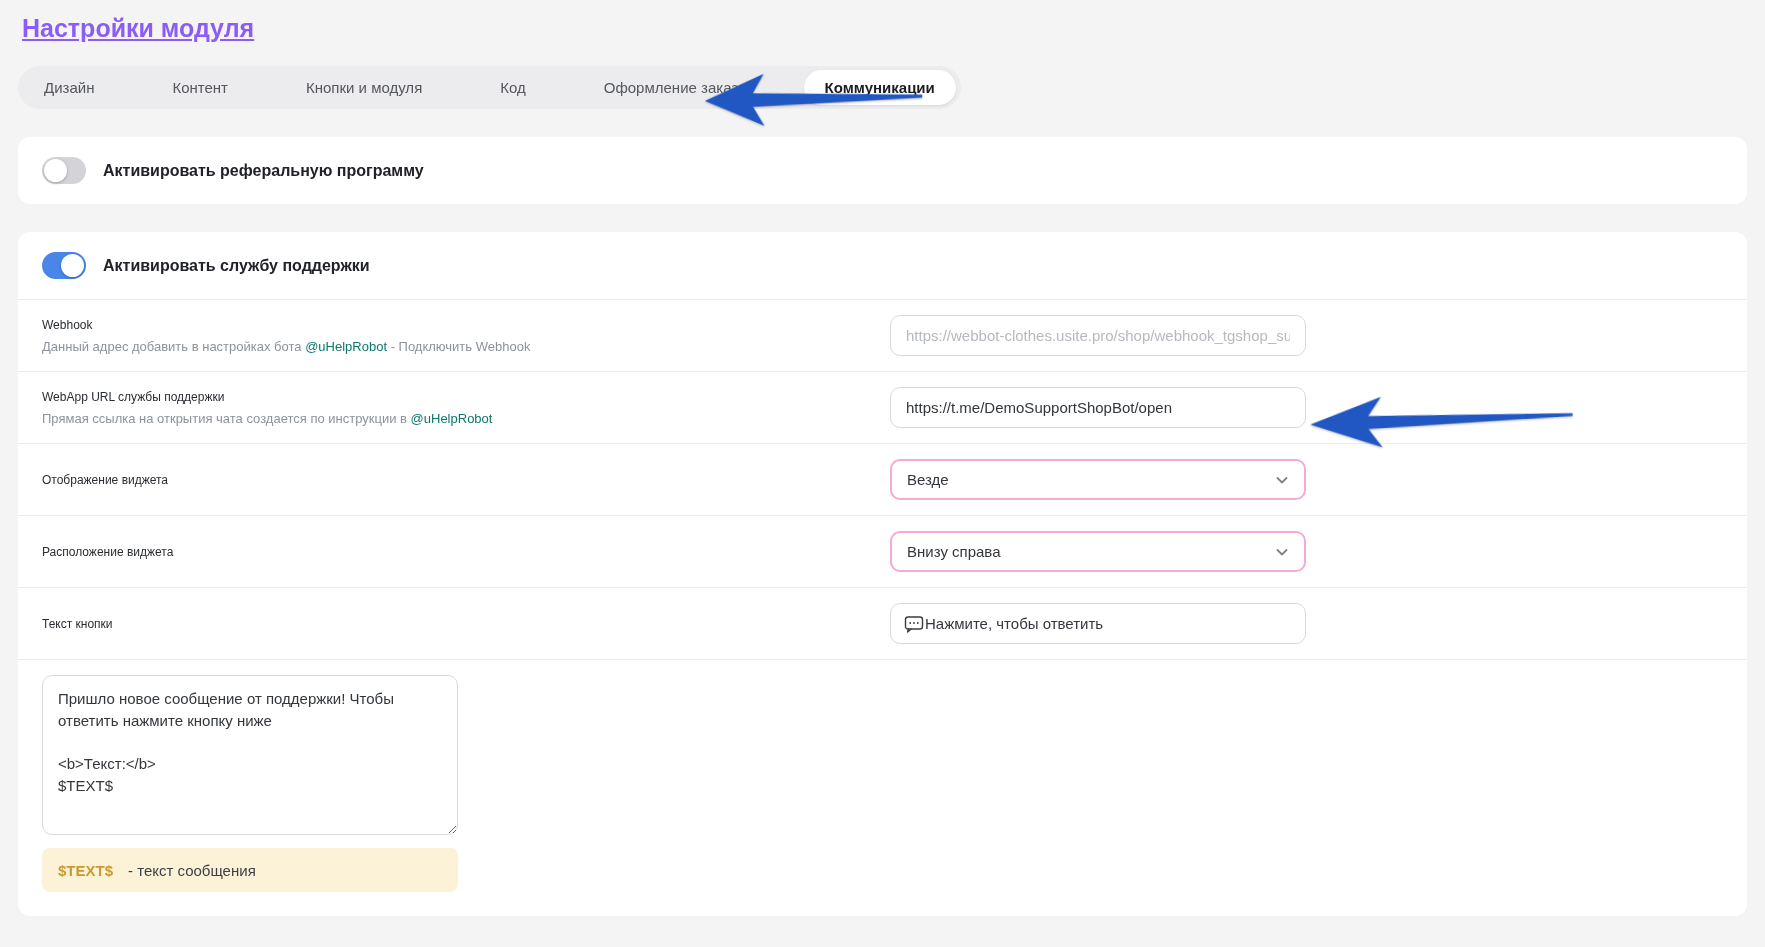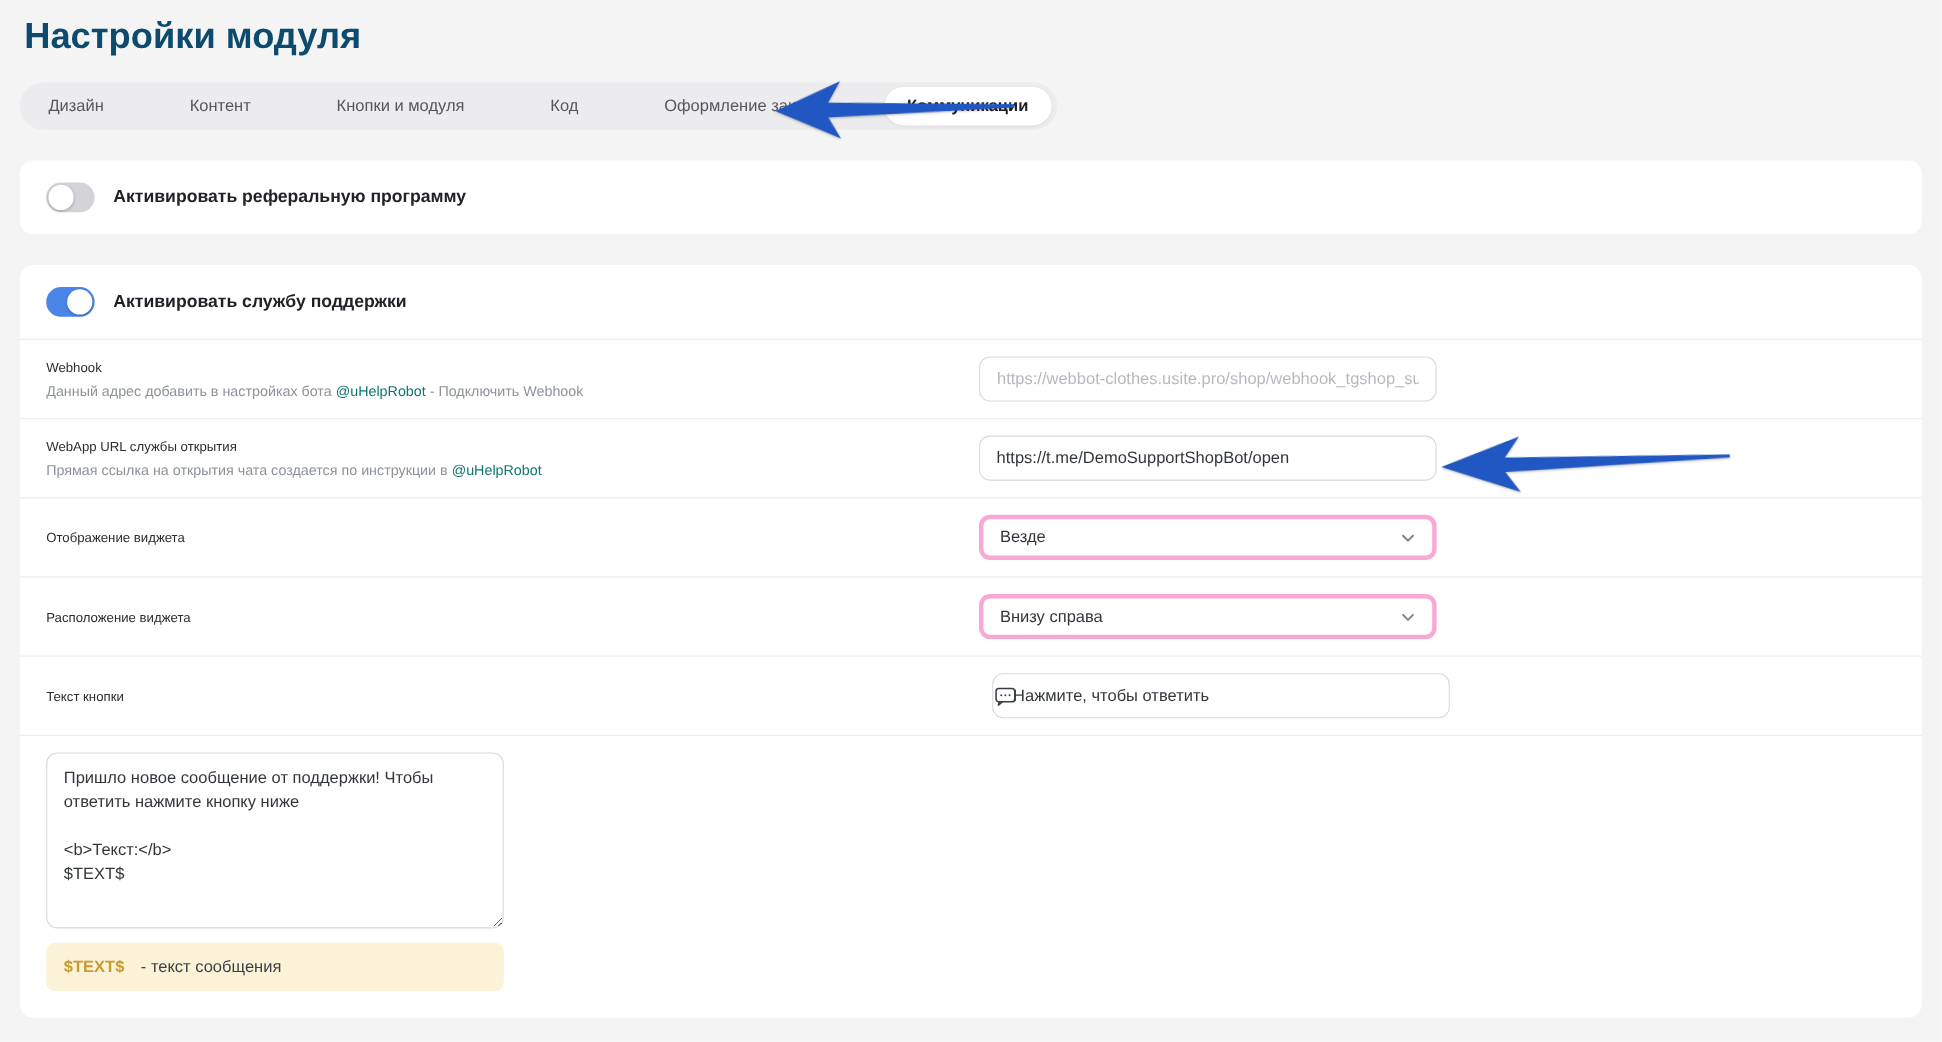--- a/index.html
+++ b/index.html
@@ -5,21 +5,21 @@
   * { margin:0; padding:0; box-sizing:border-box; }
   html,body { width:1765px; height:947px; }
   body {
     font-family:"Liberation Sans","DejaVu Sans",sans-serif;
     background:#f4f4f5;
     color:#1d1f23;
     position:relative;
     overflow:hidden;
   }
   .page { padding:14px 18px 0 18px; position:relative; }
-  .page-title { font-size:33px; font-weight:700; color:#0c4a6e; padding-left:4px; }
+  .page-title { font-size:25px; font-weight:700; color:#8b5cf6; padding-left:4px;text-decoration:underline; }
 
   
   .tabs {
     margin-top:23px;
     display:inline-flex;
     align-items:center;
     background:#ececee;
     border-radius:24px;
     padding:4px 5px;
     height:43px;
@@ -87,29 +87,29 @@
   .row-control { width:416px; flex:0 0 auto; position:relative; }
 
   .text-input {
     width:100%; height:41px;
     border:1px solid #d8dadd; border-radius:10px;
     padding:0 15px; font-size:15px;
     font-family:"Liberation Sans","DejaVu Sans",sans-serif;
     color:#33373c; background:#fff; outline:none;
   }
   .text-input.muted { color:#b6b9be; }
-  .text-input.with-icon { padding-left:18px;margin-left:12px; }
+  .text-input.with-icon { padding-left:34px; }
   .input-icon {
     position:absolute; left:14px; top:50%; transform:translateY(-50%);
     width:20px; height:20px; color:#3a3d42;
   }
 
   .select {
     width:100%; height:41px;
-    border:4px solid #f9a8d4; border-radius:10px;
+    border:2px solid #f9a8d4; border-radius:10px;
     padding:0 15px; font-size:15px; color:#33373c;
     display:flex; align-items:center; justify-content:space-between;
     background:#fff; cursor:pointer;
   }
   .select .chev { color:#7d8289; width:14px; height:14px; }
 
   textarea.msg {
     width:100%; height:160px;
     border:1px solid #d8dadd; border-radius:10px;
     padding:12px 15px; font-size:15px; line-height:1.45;
@@ -175,21 +175,21 @@
           <span>Данный адрес добавить в настройках бота </span><a>@uHelpRobot</a><span> - Подключить Webhook</span>
         </div>
       </div>
       <div class="row-control">
         <input class="text-input muted" readonly="" value="https://webbot-clothes.usite.pro/shop/webhook_tgshop_suppor" style="">
       </div>
     </div>
 
     <div class="row">
       <div class="row-label-wrap">
-        <div class="row-label">WebApp URL службы открытия</div>
+        <div class="row-label">WebApp URL службы поддержки</div>
         <div class="row-desc">
           <span>Прямая ссылка на открытия чата создается по инструкции в </span><a>@uHelpRobot</a><span></span>
         </div>
       </div>
       <div class="row-control">
         <input class="text-input" value="https://t.me/DemoSupportShopBot/open" style="">
       </div>
     </div>
 
     <div class="row">

